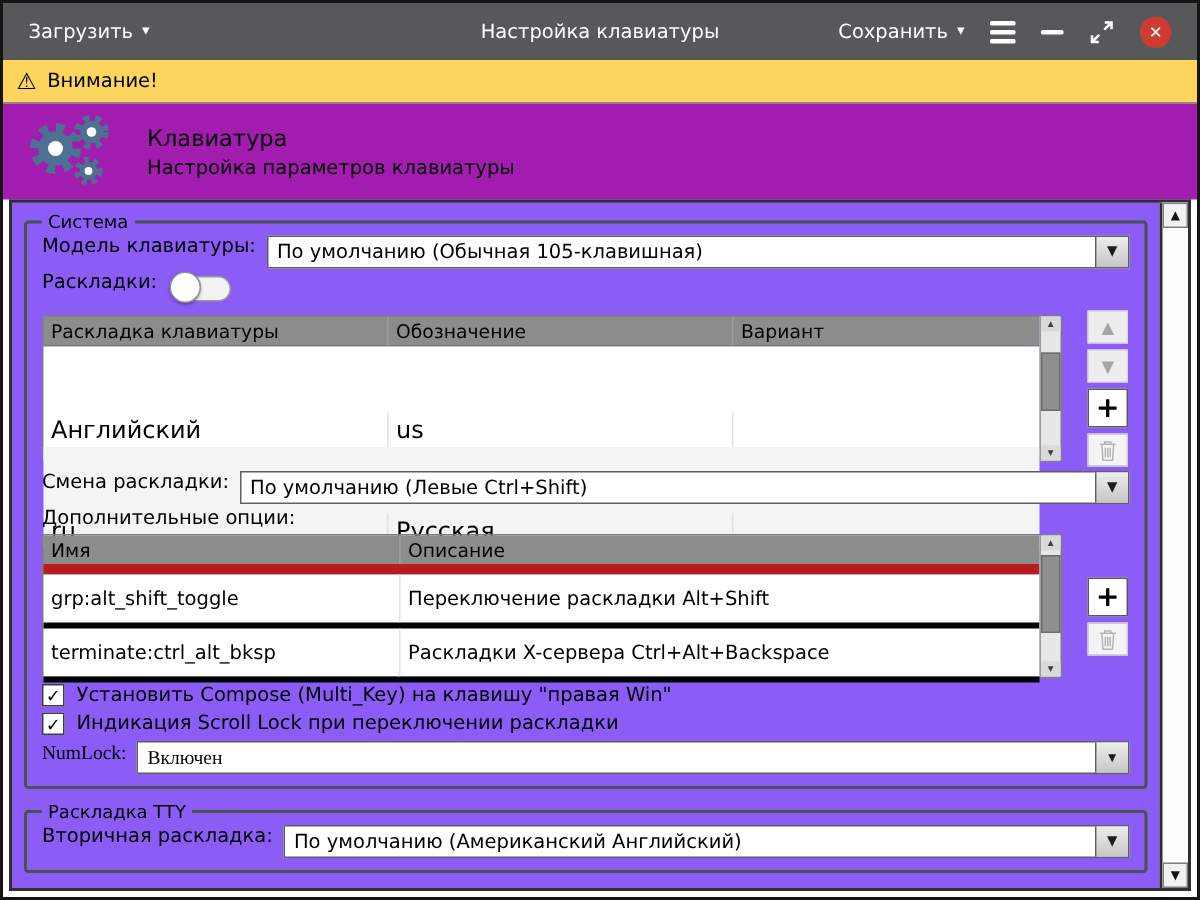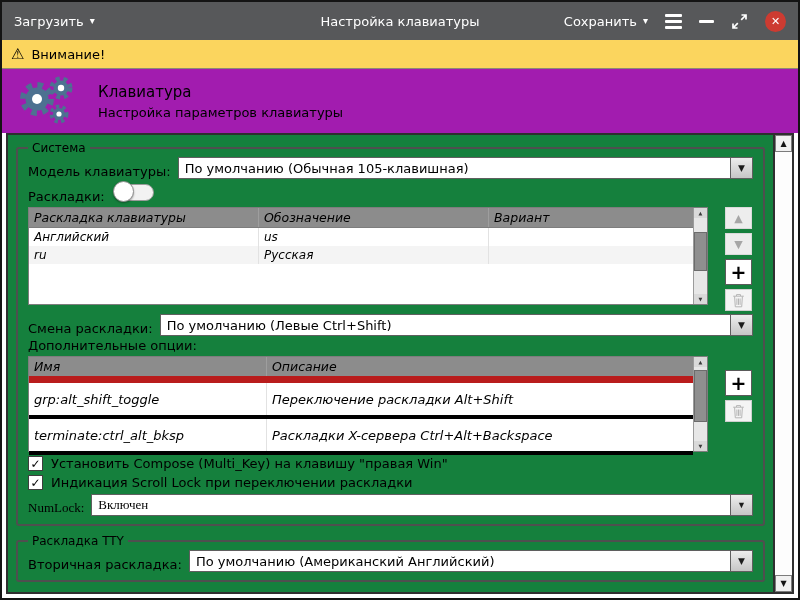--- a/index.html
+++ b/index.html
@@ -1,20 +1,20 @@
 <!DOCTYPE html>
 <html><head>
 <meta charset="utf-8">
 <style>
   html,body{margin:0;padding:0;background:#e9e9e9;}
   .window{width:800px;height:600px;box-sizing:border-box;border:2px solid #141414;background:#fff;
           display:flex;flex-direction:column;font-family:"DejaVu Sans","Liberation Sans",sans-serif;color:#000;}
 
   
-  .titlebar{flex:0 0 38px;background:#57585a;position:relative;display:flex;align-items:center;padding:0 12px;color:#fff;}
+  .titlebar{flex:0 0 38px;background:#57585a;position:relative;display:flex;align-items:center;padding:0 17px;color:#fff;}
   .tb-btn{display:inline-flex;align-items:center;gap:6px;font-size:13px;cursor:default;z-index:1;}
   .tb-title{position:absolute;left:0;right:0;text-align:center;font-size:13px;}
   .tb-right{margin-left:auto;display:flex;align-items:center;gap:17px;z-index:1;}
   .caret{font-size:10px;line-height:1;}
   .hamburger{display:inline-flex;flex-direction:column;gap:3px;}
   .hamburger i{display:block;width:17px;height:3px;background:#fff;border-radius:1px;}
   .min-icon{display:inline-block;width:15px;height:3px;background:#fff;border-radius:1px;}
   .close-btn{width:21px;height:21px;border-radius:50%;background:#cd3b31;display:flex;align-items:center;justify-content:center;
              font-size:11px;font-weight:bold;color:#fff;}
 
@@ -22,56 +22,56 @@
   .warnbar{flex:0 0 28px;background:#fbd55e;border-bottom:1px solid #8e8a72;display:flex;align-items:center;
            padding:0 9px;font-size:13px;gap:7px;}
   .warn-icon{font-size:15px;line-height:1;}
 
   
   .appheader{flex:0 0 64px;display:flex;align-items:center;gap:20px;padding:0 12px;background:#a21caf;}
   .h-title{font-size:15px;margin-bottom:4px;}
   .h-sub{font-size:13px;}
 
   
-  .content-outer{flex:1;margin:0 4px 4px 4px;border:2px solid #2f2f2f;display:flex;min-height:0;background:#15803d;}
+  .content-outer{flex:1;margin:0 4px 4px 4px;border:2px solid #2f2f2f;display:flex;min-height:0;background:#8b5cf6;}
   .content{flex:1;min-width:0;padding:2px 6px;overflow:hidden;}
   .vsb{flex:0 0 17px;border-left:2px solid #2f2f2f;display:flex;flex-direction:column;background:#fdfdfd;}
   .vsb-btn{height:17px;border:1px solid #7c7c7c;background:#f1f1f1;display:flex;align-items:center;justify-content:center;
            font-size:8px;color:#141414;box-sizing:border-box;}
   .vsb-track{flex:1;}
 
   fieldset{border:2px solid #4f4f4f;border-radius:3px;margin:4px 2px 8px 2px;padding:0 10px 6px 10px;}
   legend{font-size:12px;padding:0 4px;}
 
-  .frow{display:flex;align-items:flex-end;margin:2px 0;font-size:13px;}
+  .frow{display:flex;align-items:flex-start;margin:2px 0;font-size:13px;}
   .frow .lbl{margin-right:7px;white-space:nowrap;}
   .combobox{flex:1;height:22px;border:1px solid #5f5f5f;background:#fff;display:flex;align-items:stretch;min-width:0;box-sizing:border-box;}
   .cb-text{flex:1;display:flex;align-items:center;padding:0 6px;font-size:13px;white-space:nowrap;overflow:hidden;}
   .cb-btn{flex:0 0 21px;border-left:1px solid #5f5f5f;background:linear-gradient(#ededed,#c6c6c6);
           display:flex;align-items:center;justify-content:center;font-size:9px;color:#1c1c1c;}
 
   .toggle{width:38px;height:15px;border:1px solid #9a9a9a;border-radius:9px;background:#f2f2f2;position:relative;margin:3px 12px 3px 2px;}
   .knob{position:absolute;left:-2px;top:-4px;width:21px;height:21px;border-radius:50%;background:#fff;border:1px solid #8f8f8f;
         box-shadow:0 1px 2px rgba(0,0,0,.35);box-sizing:border-box;}
 
   
-  .tblock{display:flex;align-items:flex-start;gap:17px;margin:3px 0;font-style:italic;}
+  .tblock{display:flex;align-items:center;gap:17px;margin:3px 0;}
   .table{flex:1;border:1px solid #7d7d7d;display:flex;min-width:0;}
   .t-main{flex:1;min-width:0;}
   .t-sb{flex:0 0 13px;border-left:1px solid #9b9b9b;background:#e7e7e7;display:flex;flex-direction:column;}
   .t-sb-btn{height:10px;background:#d9d9d9;display:flex;align-items:center;justify-content:center;font-size:5px;color:#3c3c3c;}
   .t-sb-track{flex:1;position:relative;}
   .t-thumb{position:absolute;left:0;right:0;background:#8f8f8f;border:1px solid #6c6c6c;box-sizing:border-box;}
 
   .lt-head,.lt-row{display:grid;grid-template-columns:230px 230px 1fr;}
   .lt-head{background:#8c8c8c;border-bottom:1px solid #7d7d7d;}
   .lt-head>div{padding:2px 5px;font-size:12.5px;border-right:1px solid #9e9e9e;white-space:nowrap;overflow:hidden;box-sizing:border-box;}
   .lt-head>div:last-child{border-right:none;}
   .lt-body{height:76px;background:#fff;}
-  .lt-row>div{padding:2px 5px;font-size:12px;border-right:1px solid #e2e2e2;min-height:18px;white-space:nowrap;overflow:hidden;box-sizing:border-box;}
+  .lt-row>div{padding:2px 5px;font-size:16px;border-right:1px solid #e2e2e2;min-height:18px;white-space:nowrap;overflow:hidden;box-sizing:border-box;margin-top:44px;}
   .lt-row>div:last-child{border-right:none;}
   .lt-row:nth-child(even){background:#f4f4f4;}
 
   .ot-head,.ot-row{display:grid;grid-template-columns:238px 1fr;}
   .ot-head{background:#8c8c8c;border-bottom:7px solid #b91c1c;}
   .ot-head>div{padding:2px 5px;font-size:12.5px;border-right:1px solid #9e9e9e;white-space:nowrap;overflow:hidden;box-sizing:border-box;}
   .ot-head>div:last-child{border-right:none;}
   .ot-body{height:68px;background:#fff;}
   .ot-row{height:32px;align-items:center;border-bottom:4px solid #000000;}
   .ot-row>div{padding:0 5px;font-size:13px;border-right:1px solid #e2e2e2;white-space:nowrap;overflow:hidden;align-self:stretch;display:flex;align-items:center;box-sizing:border-box;}

